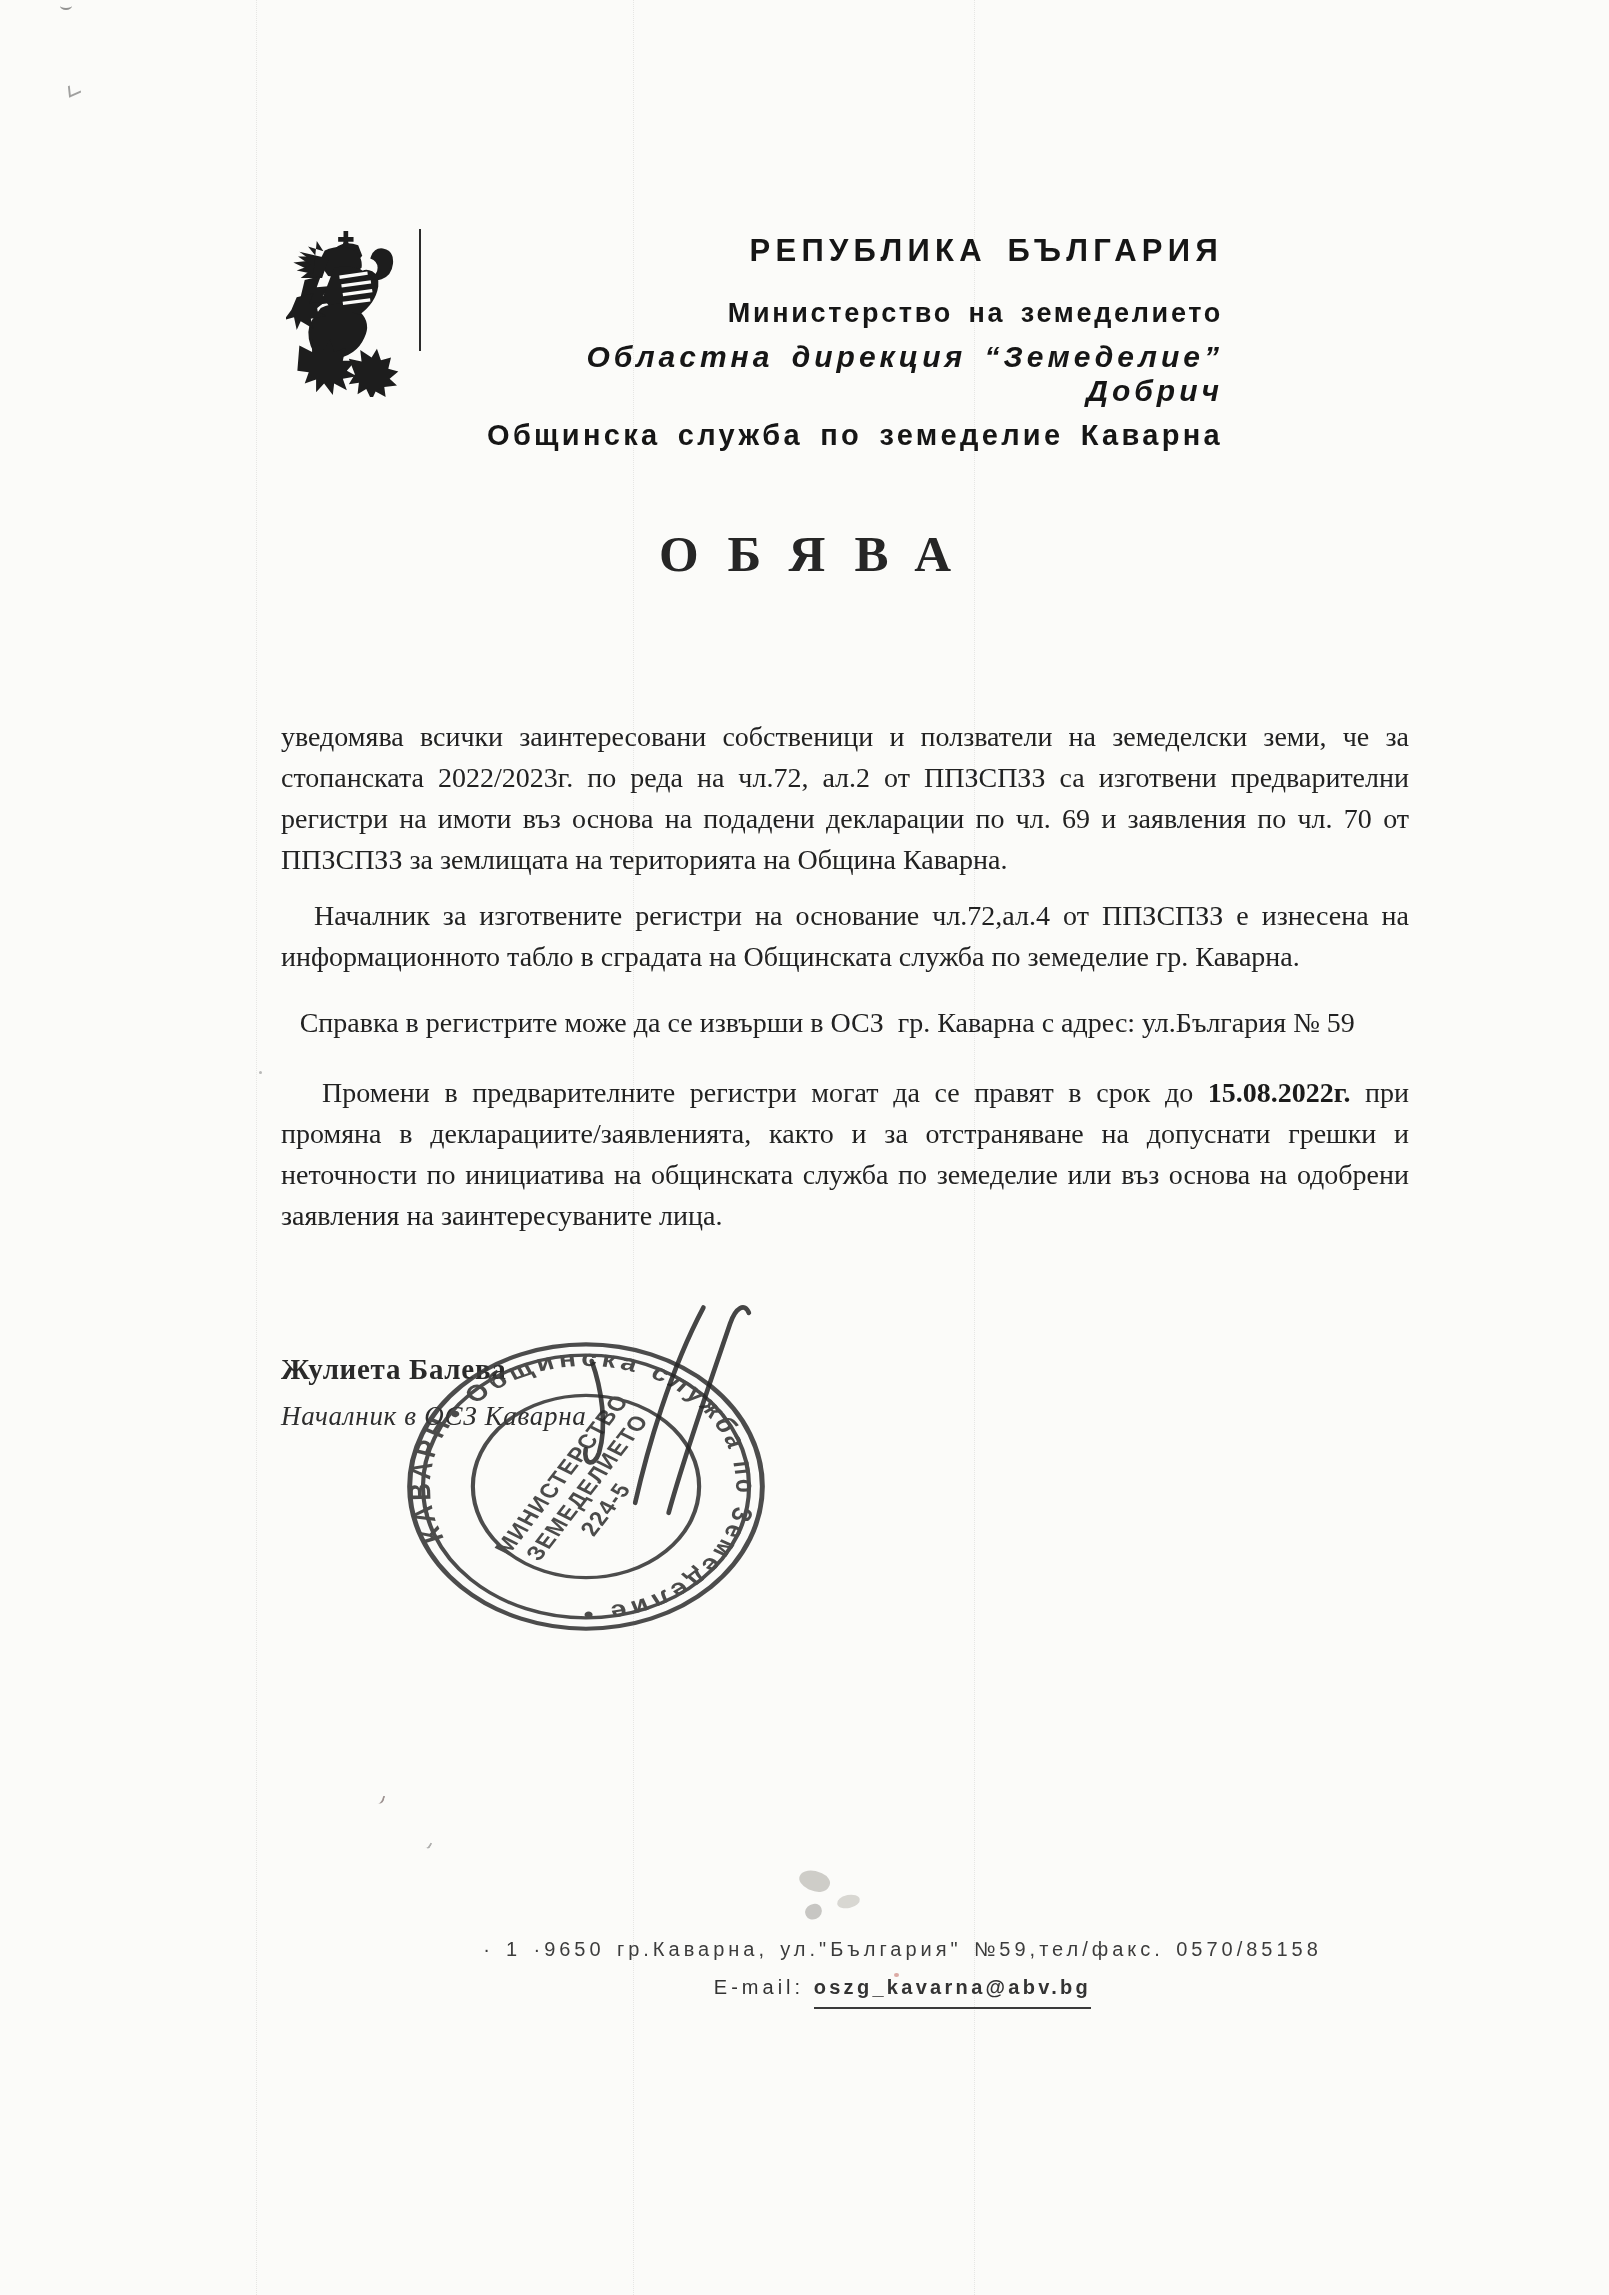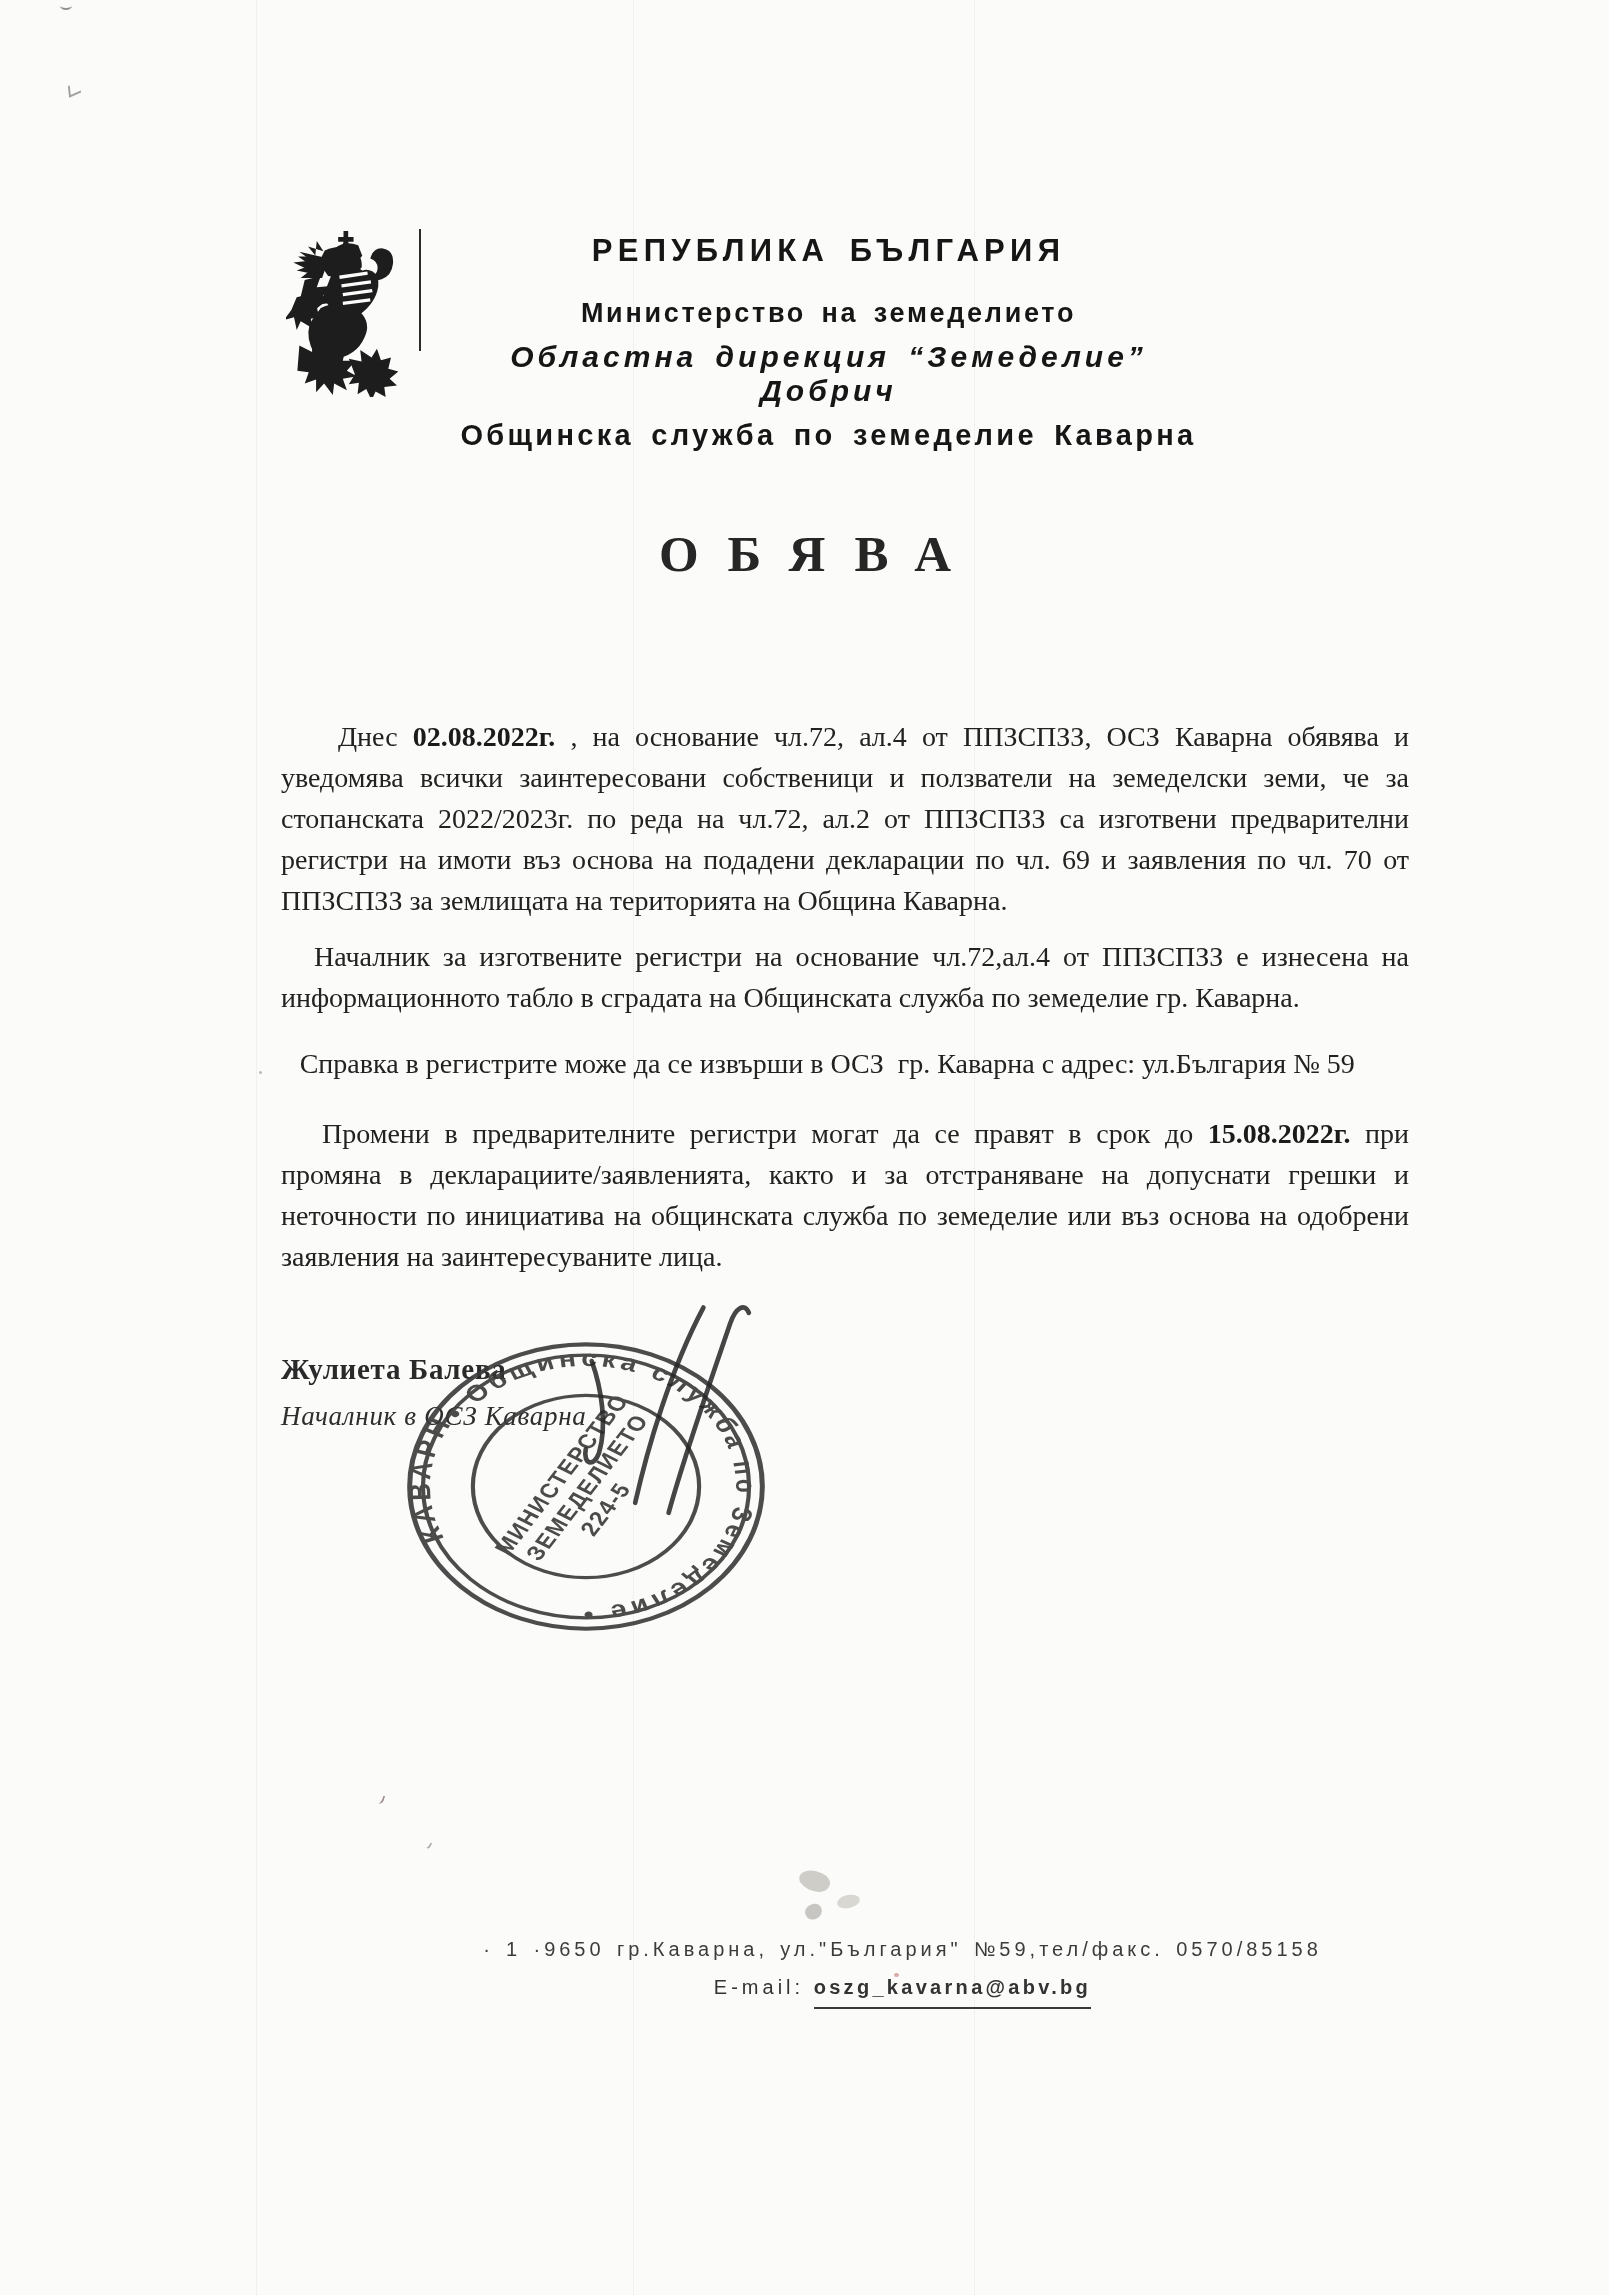--- a/index.html
+++ b/index.html
@@ -10,21 +10,21 @@
     background:#fbfbf9;
     overflow:hidden;
     font-family:"Liberation Serif", serif;
     color:#242424;
   }
   
   .fold{position:absolute;top:0;bottom:0;width:0;border-left:0.7px dotted rgba(50,50,50,.10);}
   
   .emblem{position:absolute;left:286px;top:229px;width:113px;height:168px;}
   .hsep{position:absolute;left:419px;top:229px;width:2px;height:122px;background:#2b2b2b;}
-  .lh-text{position:absolute;left:434px;top:233px;width:789px;text-align:center;
+  .lh-text{position:absolute;left:434px;top:233px;width:789px;text-align:right;
            font-family:"Liberation Sans", sans-serif;font-weight:bold;color:#161616;}
   .lh-country{font-size:31px;letter-spacing:5.3px;word-spacing:6.7px;}
   .lh-ministry{font-size:27px;letter-spacing:2.7px;word-spacing:5.3px;margin-top:29px;}
   .lh-directorate{font-size:30px;letter-spacing:4px;word-spacing:6px;margin-top:11.4px;font-style:italic;}
   .lh-office{font-size:29px;letter-spacing:3.3px;word-spacing:6px;margin-top:10.7px;}
   
   .doc-title{position:absolute;left:0;top:525px;width:1610px;text-align:center;
     font-family:"Liberation Serif", serif;font-weight:bold;font-size:51px;
     letter-spacing:29px;padding-left:29px;box-sizing:border-box;color:#262626;}
   
@@ -110,21 +110,20 @@
     <div class="lh-country">РЕПУБЛИКА БЪЛГАРИЯ</div>
     <div class="lh-ministry">Министерство на земеделието</div>
     <div class="lh-directorate">Областна дирекция “Земеделие” Добрич</div>
     <div class="lh-office">Общинска служба по земеделие Каварна</div>
   </div>
 
   <div class="doc-title">ОБЯВА</div>
 
   <div class="bodytext">
     <div class="para">
-      <div class="line jl ind85"><span>Днес </span><b>02.08.2022г.</b><span> , на основание чл.72, ал.4 от ППЗСПЗЗ, ОСЗ Каварна обявява и</span></div>
       <div class="line jl"><span>уведомява всички заинтересовани собственици и ползватели на земеделски земи, че за</span></div>
       <div class="line jl"><span>стопанската 2022/2023г. по реда на чл.72, ал.2 от ППЗСПЗЗ са изготвени предварителни</span></div>
       <div class="line jl"><span>регистри на имоти въз основа на подадени декларации по чл. 69 и заявления по чл. 70 от</span></div>
       <div class="line"><span>ППЗСПЗЗ за землищата на територията на Община Каварна.</span></div>
     </div>
     <div class="para m-p2">
       <div class="line jl ind50"><span>Началник за изготвените регистри на основание чл.72,ал.4 от ППЗСПЗЗ е изнесена на</span></div>
       <div class="line"><span>информационното табло в сградата на Общинската служба по земеделие гр. Каварна.</span></div>
     </div>
     <div class="para m-p3">

